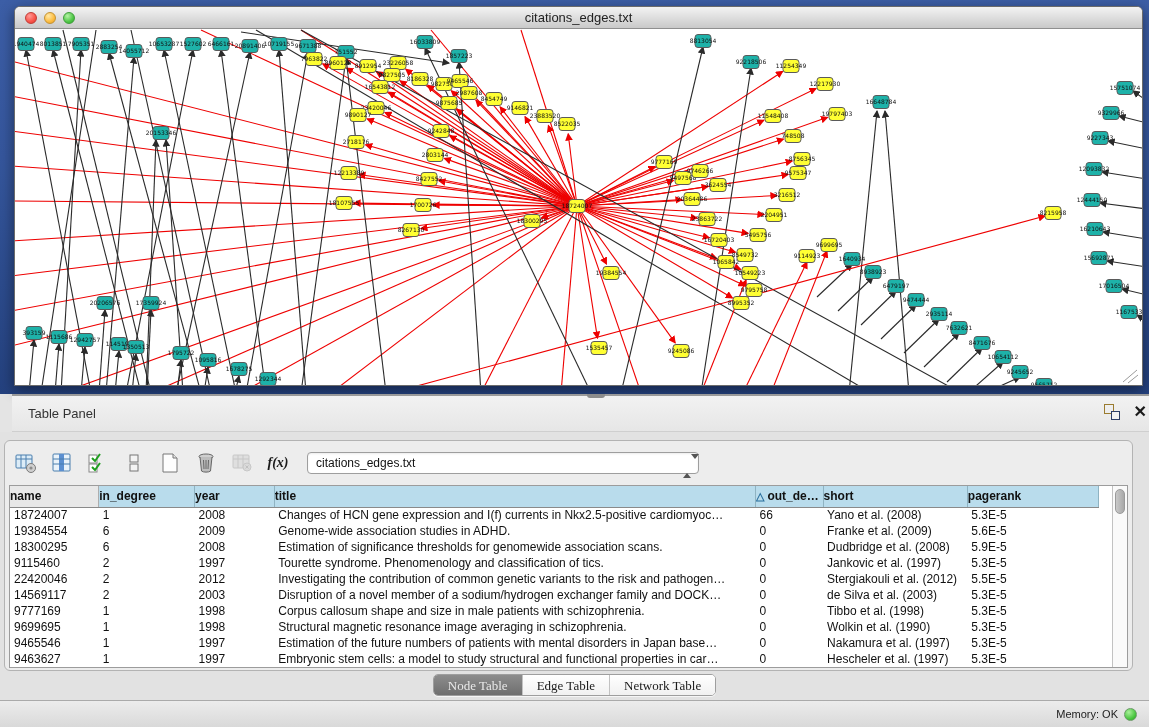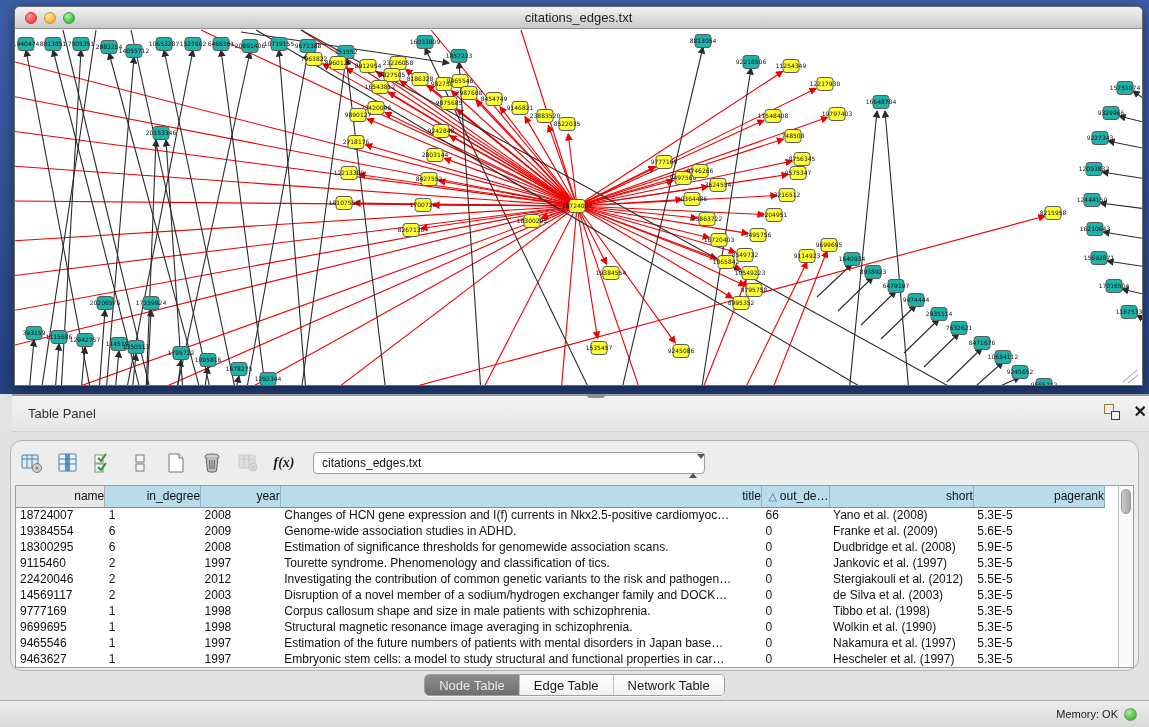--- a/index.html
+++ b/index.html
@@ -34,54 +34,54 @@
   .panel-title { position:absolute; left:16px; top:10px; font-size:13px; color:#333; }
   .panel-actions { position:absolute; right:14px; top:8px; display:flex; gap:14px; align-items:center; }
   .float-ico { width:16px; height:16px; position:relative; }
   .float-ico .sq1 { position:absolute; left:0; top:0; width:10px; height:10px; border:1.5px solid #9a7b2f; }
   .float-ico .sq2 { position:absolute; right:0; bottom:0; width:9px; height:9px; border:1.5px solid #2d3e66; background:#f2f2f2; }
   .close-x { font-size:16px; font-weight:bold; color:#1a1a1a; line-height:16px; cursor:default; }
 
   
   .panel-body { position:absolute; left:0; top:432px; width:1149px; height:268px;
     background:#e2e2e2; }
-  .inner-panel { position:absolute; left:10px; top:8px; width:1129px; height:231px;
-    background:#ededed; border:1px solid #b3b3b3; border-radius:12px; }
+  .inner-panel { position:absolute; left:4px; top:8px; width:1129px; height:231px;
+    background:#ededed; border:1px solid #b3b3b3; border-radius:6px; }
   .tp-toolbar { position:absolute; left:8px; top:6px; height:32px; display:flex; align-items:center; gap:10px; }
   .tbtn { width:26px; height:26px; display:flex; align-items:center; justify-content:center;
     background:transparent; border:none; }
   .tbtn svg { display:block; }
   .fx { font-family:"Liberation Serif", serif; font-style:italic; font-weight:bold;
     font-size:14px; color:#1a1a1a; }
   .combo { position:relative; margin-left:6px; width:392px; height:22px; background:#fff;
     border:1px solid #9e9e9e; border-radius:4px; font-size:12px; color:#111;
     line-height:20px; padding-left:8px; box-shadow:inset 0 1px 2px rgba(0,0,0,.08); }
   .combo .arrows { position:absolute; right:6px; top:3px; width:9px; height:16px; }
   .combo .arrows .up { width:0; height:0; border-left:4px solid transparent; border-right:4px solid transparent;
      border-bottom:5px solid #555; margin-bottom:3px; }
   .combo .arrows .dn { width:0; height:0; border-left:4px solid transparent; border-right:4px solid transparent;
      border-top:5px solid #555; }
 
   .tbl-wrap { position:absolute; left:4px; top:44px; width:1119px; height:183px;
     background:#fff; border:1px solid #9c9c9c; display:flex; }
   .tbl-scroll { flex:1 1 auto; overflow:hidden; }
   table.dt { border-collapse:collapse; table-layout:fixed; width:1089px; font-size:12px; color:#111; }
-  table.dt th { height:21px; font-weight:normal; font-size:12px; text-align:right;
+  table.dt th { height:21px; font-weight:bold; font-size:12px; text-align:left;
     background:#b9dcec; border-right:1px solid #8fb3c2; border-bottom:1px solid #8a8a8a; overflow:hidden; white-space:nowrap;}
   table.dt th.gray { background:#e8e8e8; border-right:1px solid #adadad; }
   table.dt td { height:16px; padding:0 4px; white-space:nowrap; overflow:hidden; border:none; }
   .sort-tri { color:#2a6f9e; font-size:11px; margin-right:3px; }
   .vscroll { flex:0 0 15px; background:#fafafa; border-left:1px solid #c2c2c2; position:relative; }
   .vthumb { position:absolute; left:2px; top:3px; width:10px; height:25px; border-radius:5px;
     background:linear-gradient(90deg,#c9c9c9,#a8a8a8); border:1px solid #9a9a9a; }
 
   
   .tabs-row { position:absolute; left:0; bottom:4px; width:100%; display:flex; justify-content:center; }
   .seg { display:flex; border:1px solid #9e9e9e; border-radius:5px; overflow:hidden;
-    background:#fff; height:22px; box-shadow:0 1px 0 rgba(255,255,255,.7); }
+    background:#fff; height:22px; box-shadow:0 1px 0 rgba(255,255,255,.7);font-family:Liberation Serif, serif; }
   .seg .tab { padding:0 14px; font-size:13px; line-height:21px; color:#1a1a1a;
     border-right:1px solid #c2c2c2; background:linear-gradient(180deg,#ffffff,#f1f1f1); }
   .seg .tab:last-child { border-right:none; }
   .seg .tab.active { background:linear-gradient(180deg,#8d8d8d,#6f6f6f); color:#e9e9e9; }
 
   
   .status-bar { position:absolute; left:0; top:700px; width:1149px; height:27px;
     background:linear-gradient(180deg,#ececec,#d9d9d9); border-top:1px solid #aaa;
     display:flex; align-items:center; justify-content:flex-end; padding-right:12px; gap:6px; }
   .mem-label { font-size:11px; color:#222; }

